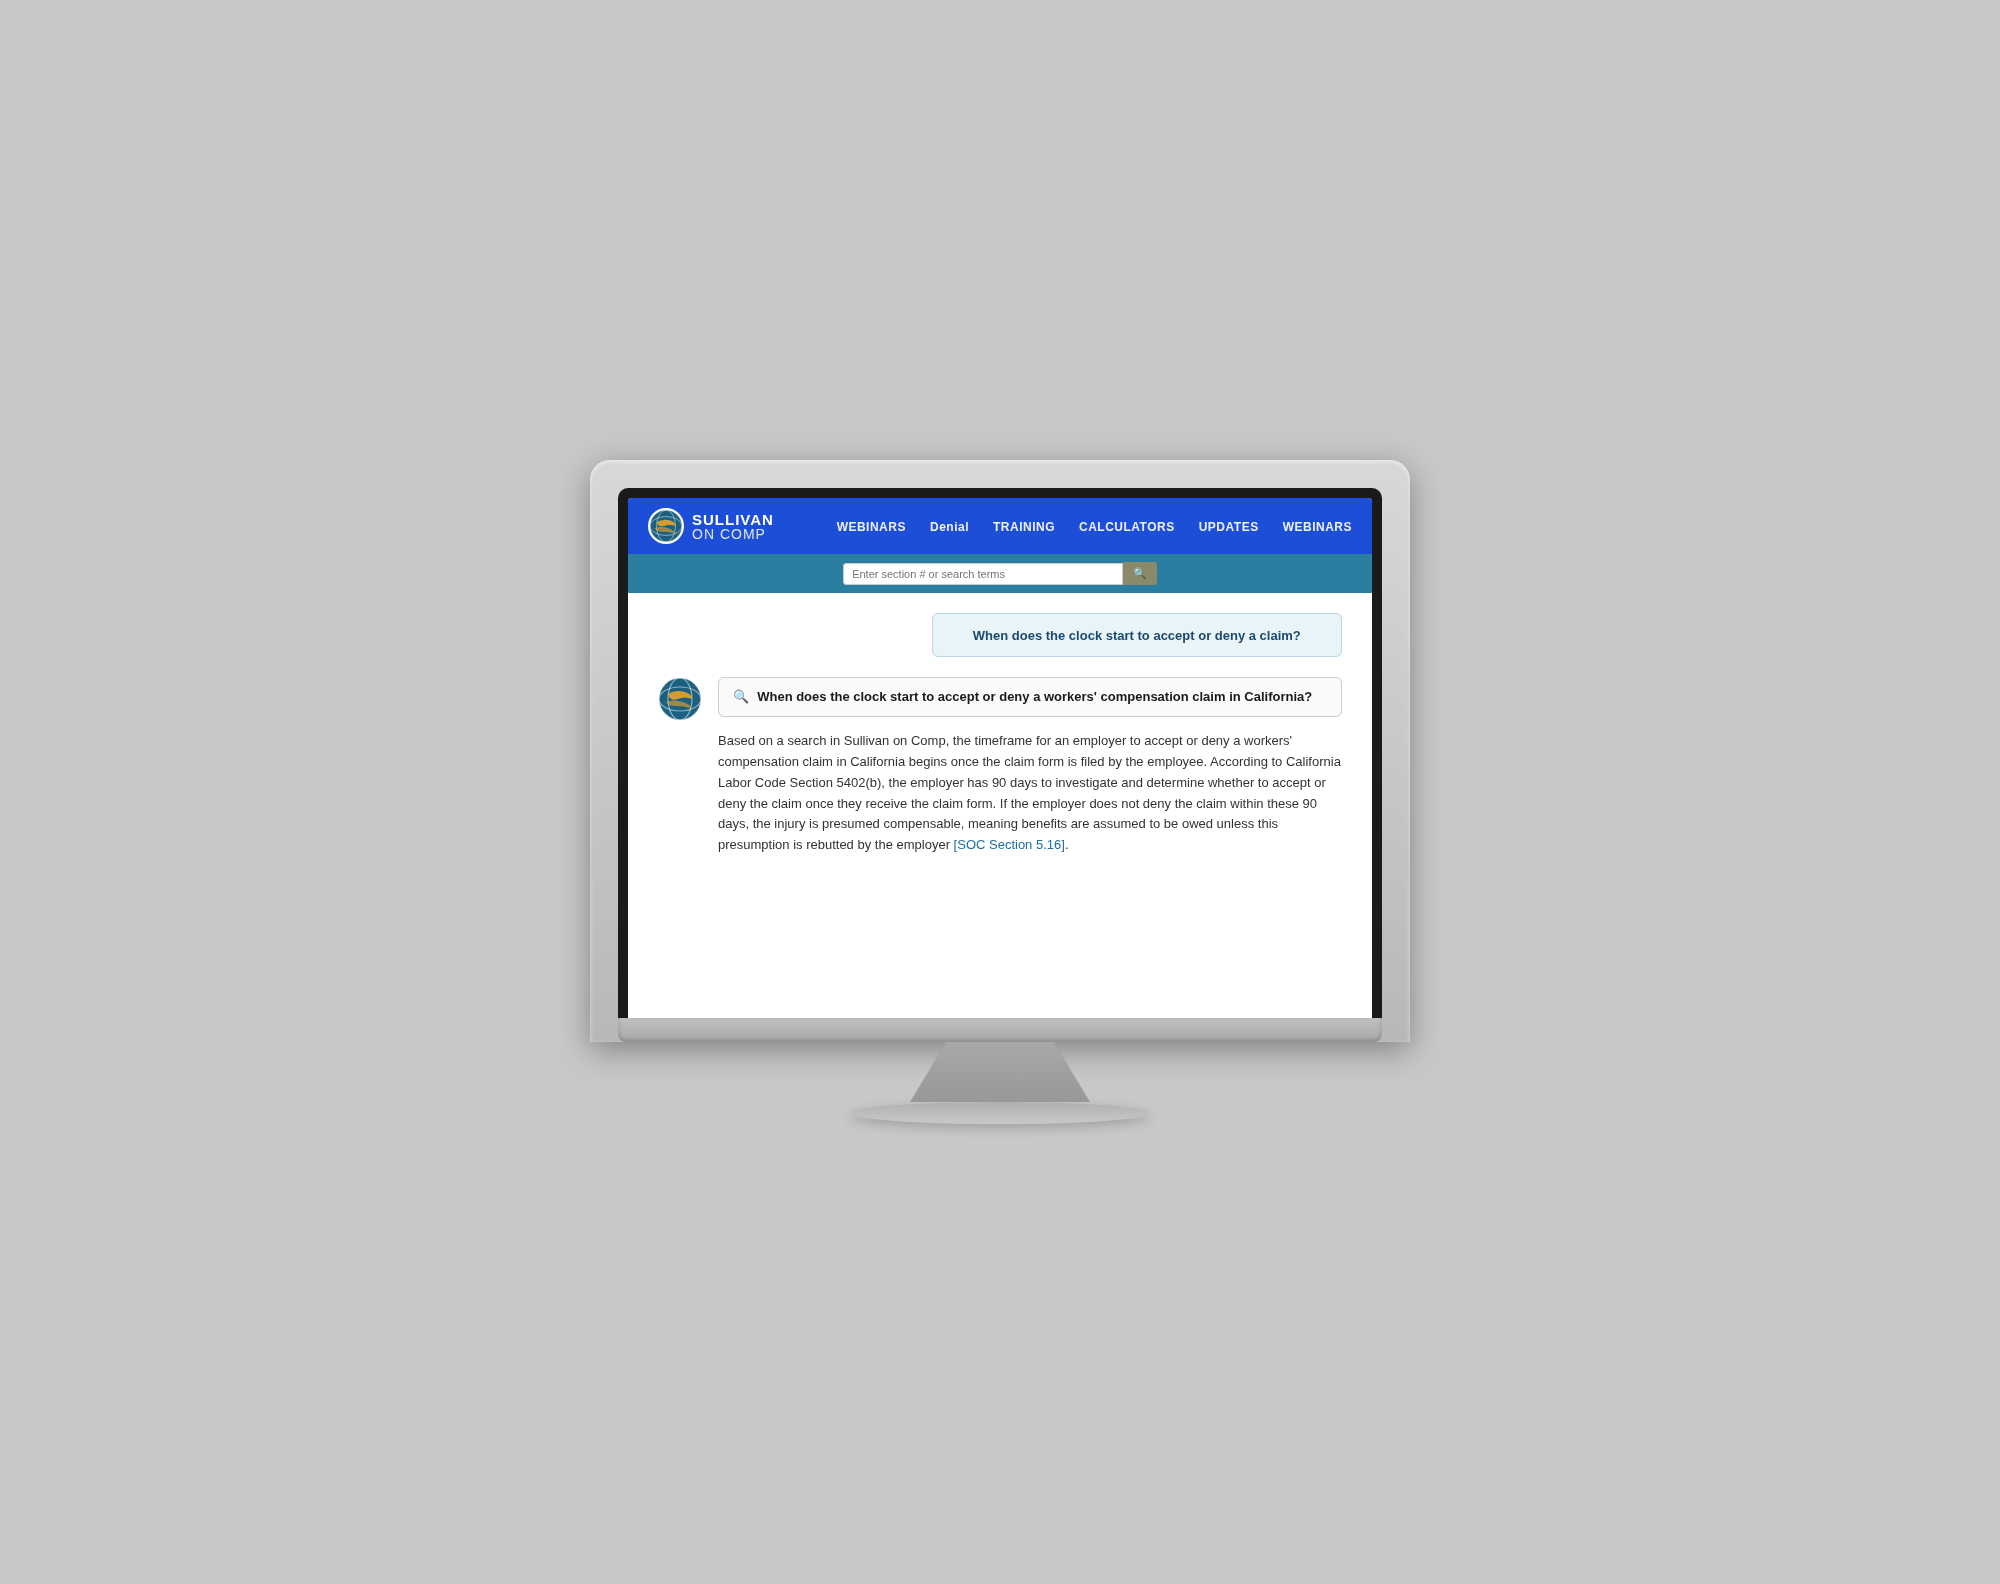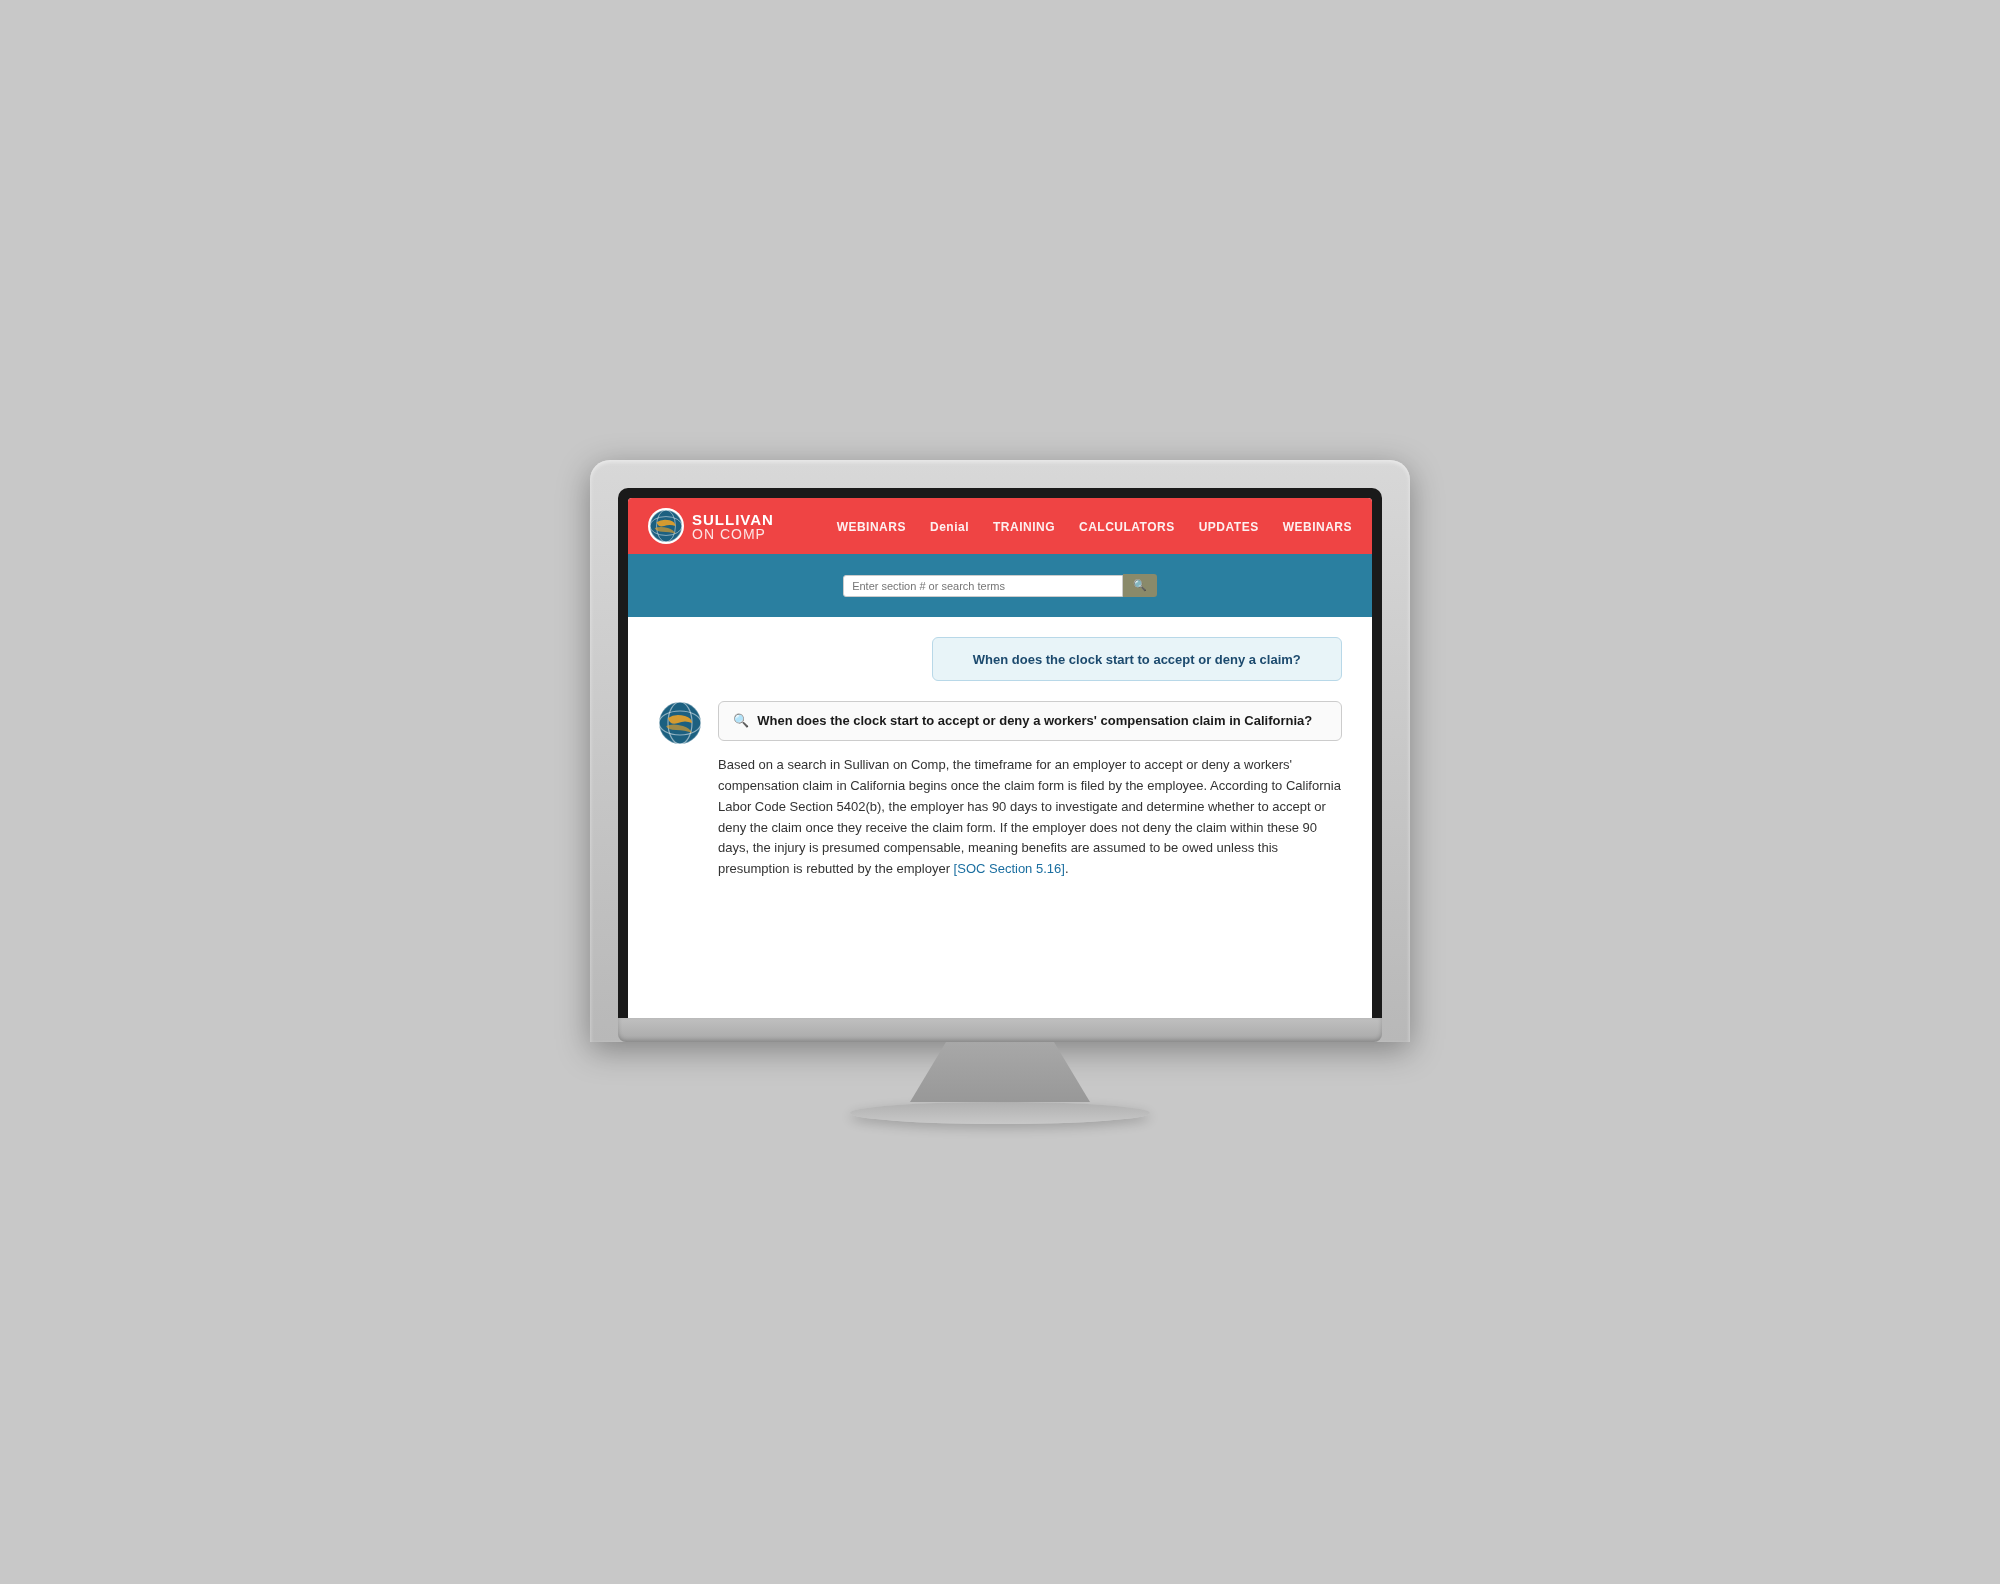--- a/index.html
+++ b/index.html
@@ -36,21 +36,21 @@
 
     .screen {
       background: #fff;
       border-radius: 4px 4px 0 0;
       overflow: hidden;
       min-height: 520px;
     }
 
     
     .navbar {
-      background: #ef4444;
+      background: #1d4ed8;
       display: flex;
       align-items: center;
       padding: 0 20px;
       height: 56px;
     }
 
     .logo-area {
       display: flex;
       align-items: center;
       gap: 8px;
@@ -108,21 +108,21 @@
       text-decoration: none;
       font-size: 12px;
       font-weight: 700;
       letter-spacing: 0.5px;
       opacity: 0.92;
     }
 
     
     .search-bar {
       background: #2a7fa0;
-      padding: 20px 20px;
+      padding: 8px 20px;
       display: flex;
       justify-content: center;
       align-items: center;
     }
 
     .search-input-wrap {
       display: flex;
       align-items: center;
       background: #fff;
       border: 1px solid #ccc;

